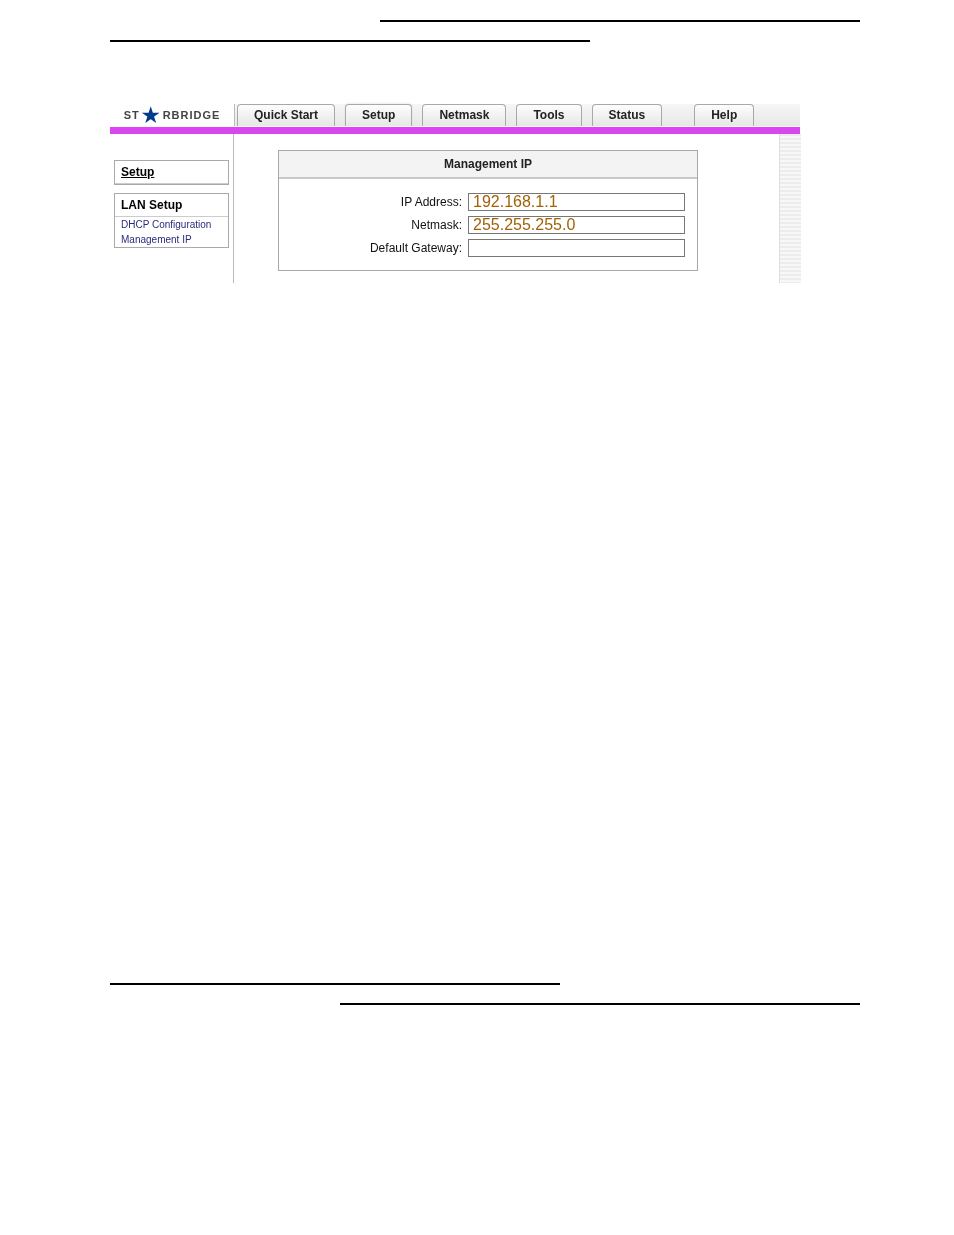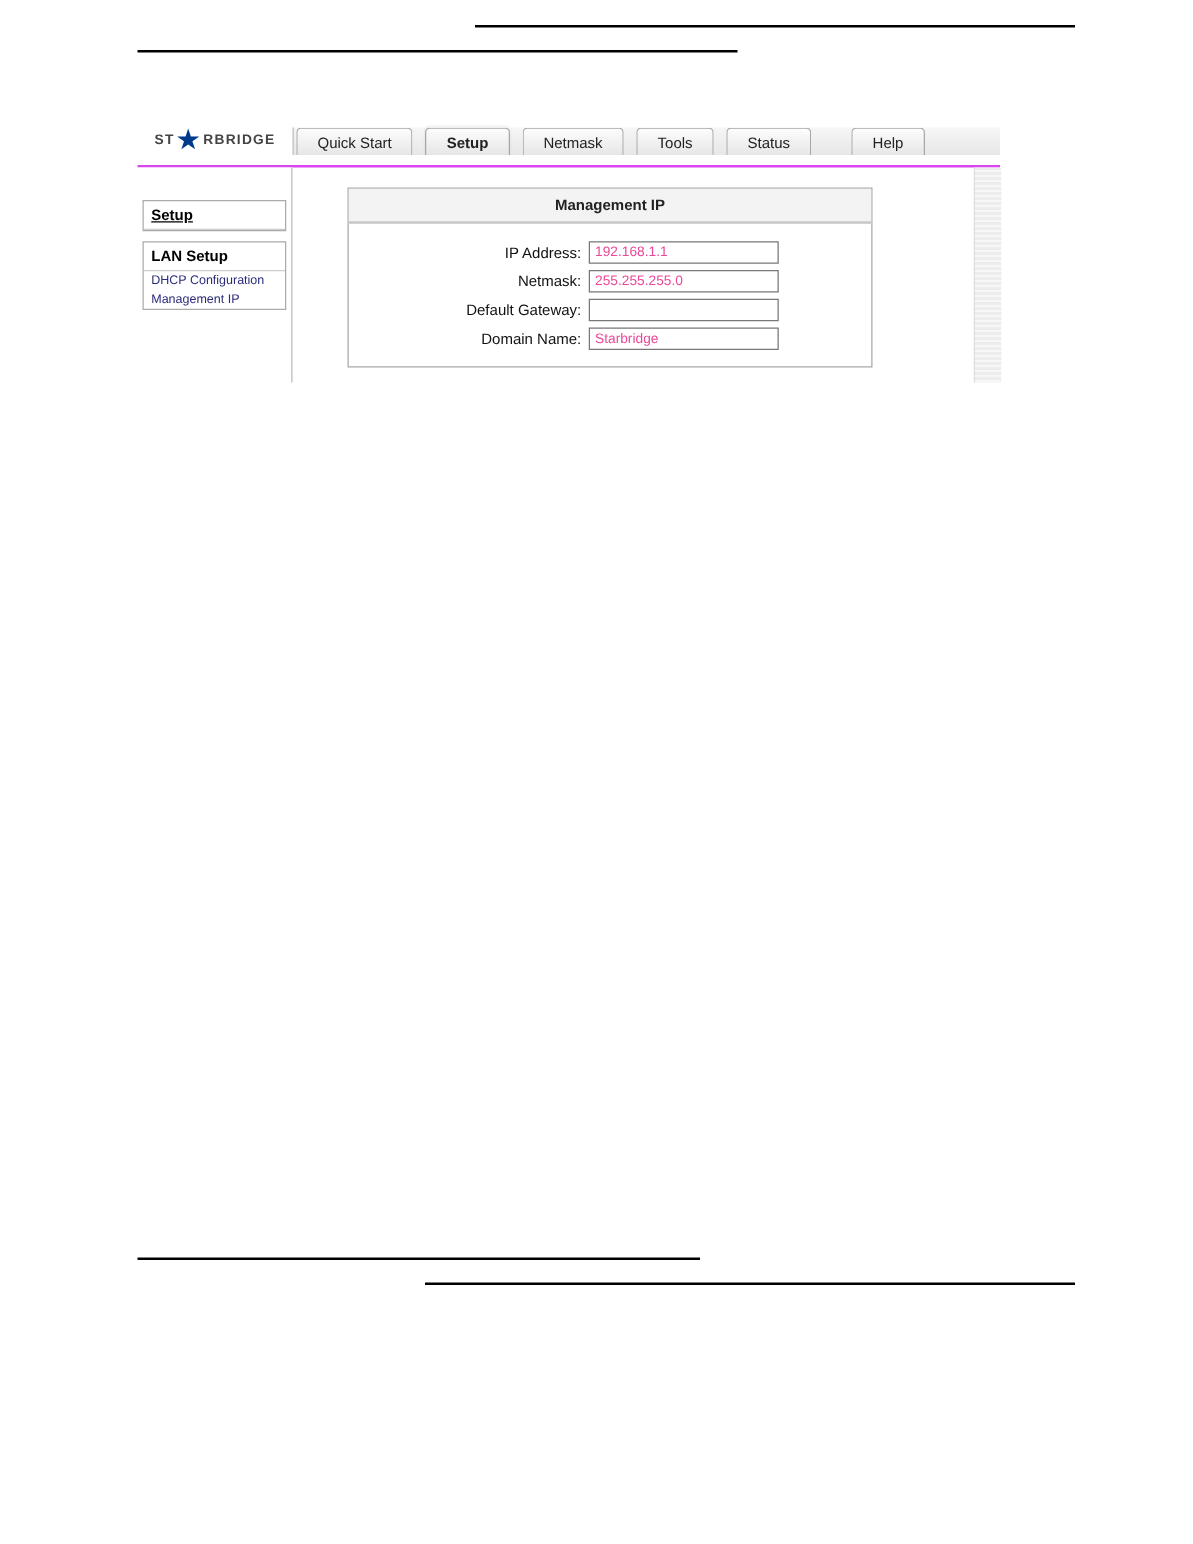--- a/index.html
+++ b/index.html
@@ -14,23 +14,23 @@
   .bar-top1 { border-bottom: 2px solid #000; width: 480px; margin-left: 280px; margin-bottom: 18px; }
   .bar-top2 { border-bottom: 2px solid #000; width: 480px; margin-left: 10px; margin-bottom: 60px; }
   .app-frame {
     position: relative;
     width: 690px;
     margin-left: 10px;
     background: #fff;
   }
   .topbar {
     display: flex;
-    align-items: flex-start;
+    align-items: center;
     height: 32px;
-    border-bottom: 2px solid #d946ef;
+    border-bottom: 7px solid #d946ef;
   }
   .logo {
     width: 124px;
     display: flex;
     align-items: center;
     justify-content: center;
     gap: 2px;
     background: #fff;
     font-weight: bold;
     font-size: 11px;
@@ -51,20 +51,21 @@
     height: 22px;
     padding: 0 16px;
     background: linear-gradient(#fdfdfd,#e6e6e6);
     border: 1px solid #a8a8a8;
     border-bottom: none;
     border-radius: 4px 4px 0 0;
     font-size: 12px;
     color: #222;
     display: flex; align-items: center;
     cursor: pointer;
+    font-weight: bold;
   }
   .tab.active { font-weight: bold; box-shadow: 0 -1px 2px rgba(0,0,0,.08); }
   .spacer-tab { flex: 0 0 12px; }
   .body-row { display: flex; }
   .sidebar {
     width: 124px;
     border-right: 1px solid #bbb;
     background: #fff;
     padding: 26px 4px 10px 4px;
   }
@@ -114,22 +115,22 @@
     background: #f3f3f3;
   }
   .panel-body { padding: 14px 12px 8px 12px; }
   .form-row { display: flex; align-items: center; margin-bottom: 5px; }
   .form-label { width: 180px; text-align: right; padding-right: 6px; font-size: 12px; color: #111; }
   .form-input {
     flex: 0 0 140px;
     height: 18px;
     border: 1px solid #777;
     padding: 1px 4px;
-    font-size: 11px;
-    color: #ec4899;
+    font-size: 16px;
+    color: #a16207;
   }
   .panel-footer {
     border-top: 1px solid #c8c8c8;
     padding: 6px 10px;
     display: flex; justify-content: flex-end; gap: 8px;
     background: #f5f5f5;
   }
   .btn {
     height: 20px;
     padding: 0 14px;
@@ -190,24 +191,20 @@
               <input class="form-input" value="192.168.1.1" style="">
             </div>
             <div class="form-row">
               <div class="form-label">Netmask:</div>
               <input class="form-input" value="255.255.255.0" style="">
             </div>
             <div class="form-row">
               <div class="form-label">Default Gateway:</div>
               <input class="form-input" value="" style="">
             </div>
-            <div class="form-row">
-              <div class="form-label">Domain Name:</div>
-              <input class="form-input" value="Starbridge" style="">
-            </div>
           </div>
         </div>
       </div>
     </div>
   </div>
 
   <div class="lower-bars">
     <div class="bar-bottom1"></div>
     <div class="bar-bottom2"></div>
   </div>

